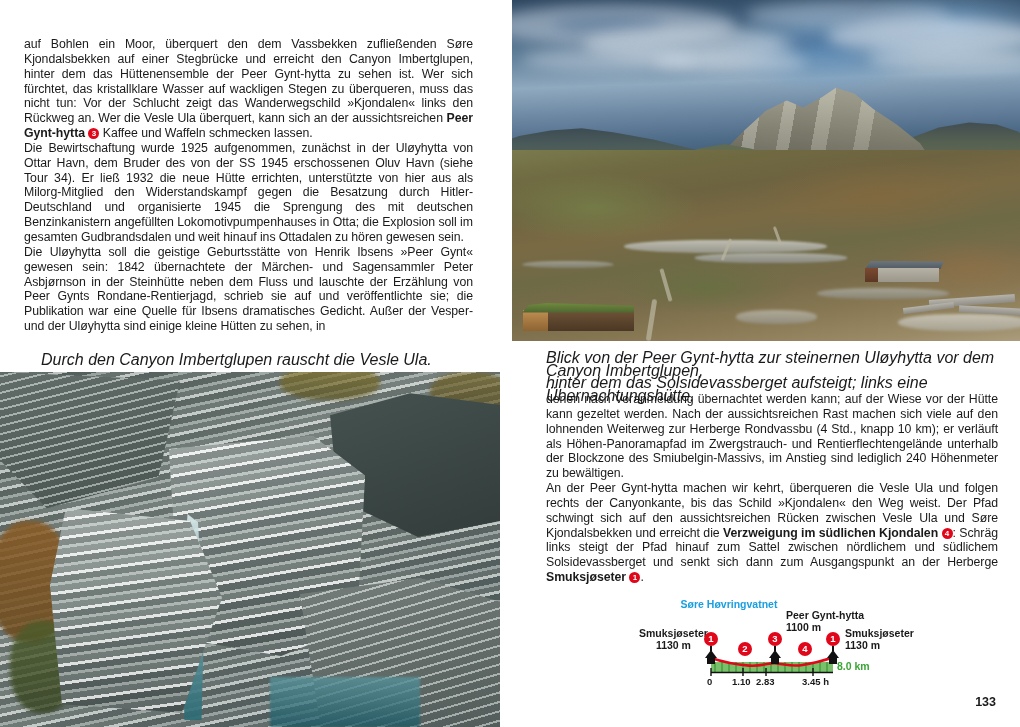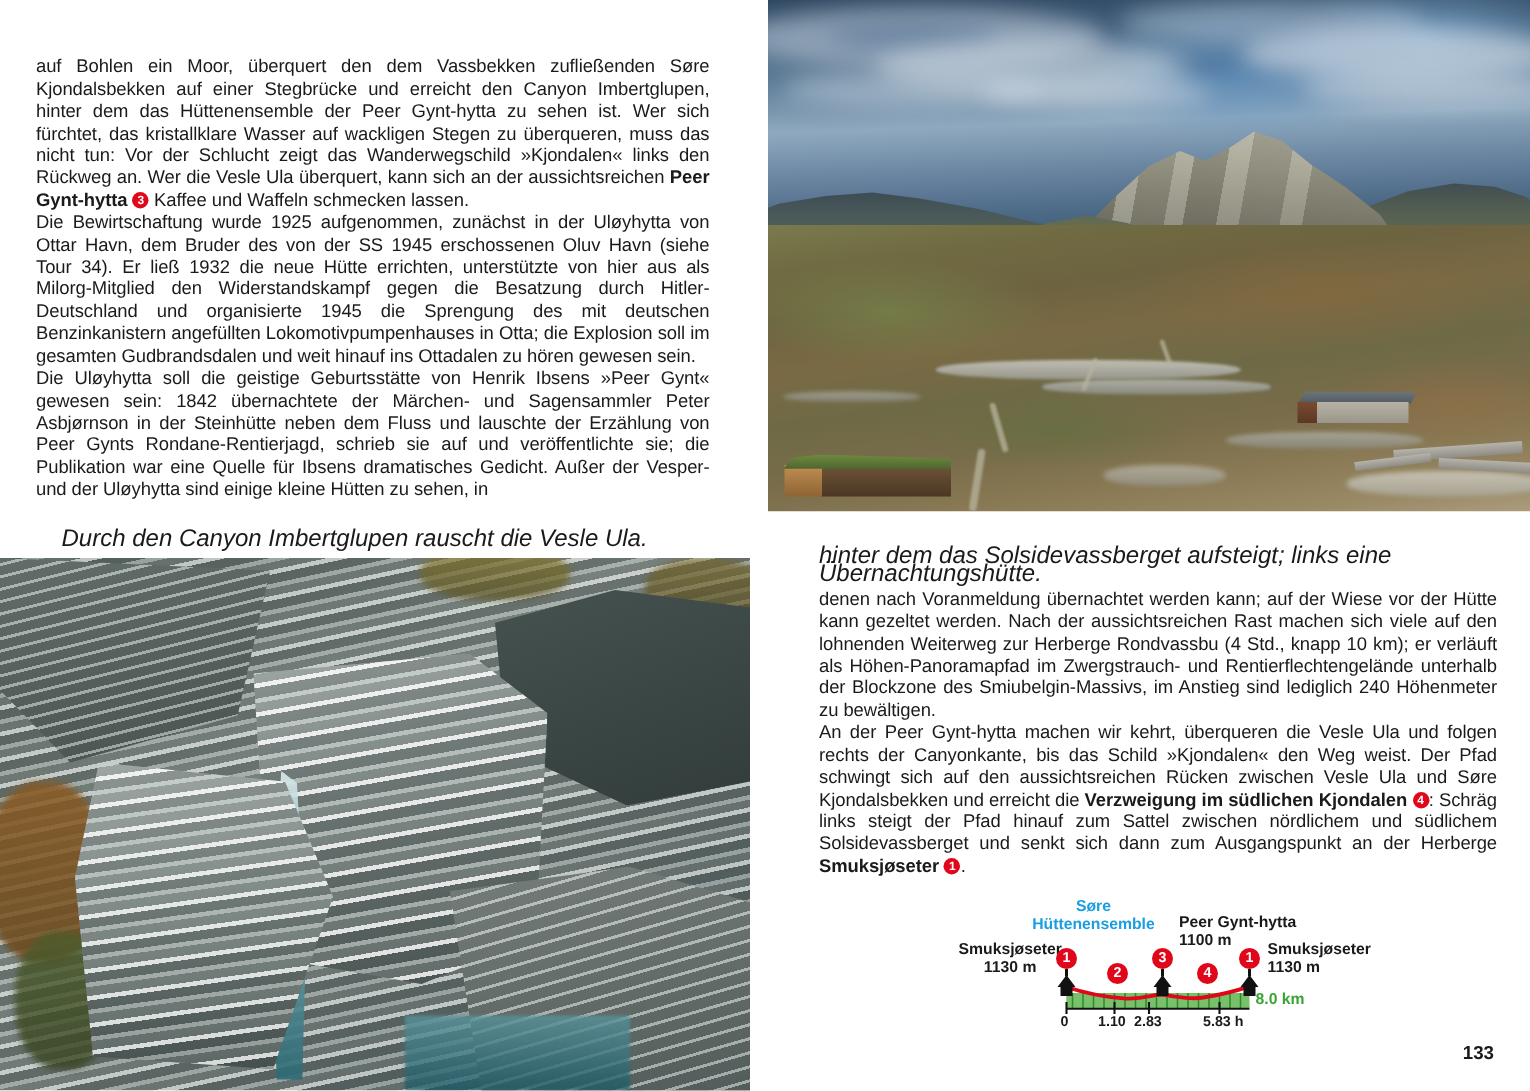--- a/index.html
+++ b/index.html
@@ -311,38 +311,38 @@
 
   <div class="col-left-text">
     <p class="para"><span>auf Bohlen ein Moor, überquert den dem Vassbekken zufließenden Søre Kjondalsbekken auf einer Stegbrücke und erreicht den Canyon Imbertglupen, hinter dem das Hüttenensemble der Peer Gynt-hytta zu sehen ist. Wer sich fürchtet, das kristallklare Wasser auf wackligen Stegen zu überqueren, muss das nicht tun: Vor der Schlucht zeigt das Wanderwegschild »Kjondalen« links den Rückweg an. Wer die Vesle Ula überquert, kann sich an der aussichtsreichen </span><span class="b">Peer Gynt-hytta</span> <span class="num">3</span><span> Kaffee und Waffeln schmecken lassen.</span></p>
     <p class="para">Die Bewirtschaftung wurde 1925 aufgenommen, zunächst in der Uløyhytta von Ottar Havn, dem Bruder des von der SS 1945 erschossenen Oluv Havn (siehe Tour 34). Er ließ 1932 die neue Hütte errichten, unterstützte von hier aus als Milorg-Mitglied den Widerstandskampf gegen die Besatzung durch Hitler-Deutschland und organisierte 1945 die Sprengung des mit deutschen Benzinkanistern angefüllten Lokomotivpumpenhauses in Otta; die Explosion soll im gesamten Gudbrandsdalen und weit hinauf ins Ottadalen zu hören gewesen sein.</p>
     <p class="para">Die Uløyhytta soll die geistige Geburtsstätte von Henrik Ibsens »Peer Gynt« gewesen sein: 1842 übernachtete der Märchen- und Sagensammler Peter Asbjørnson in der Steinhütte neben dem Fluss und lauschte der Erzählung von Peer Gynts Rondane-Rentierjagd, schrieb sie auf und veröffentlichte sie; die Publikation war eine Quelle für Ibsens dramatisches Gedicht. Außer der Vesper- und der Uløyhytta sind einige kleine Hütten zu sehen, in</p>
   </div>
 
   <div class="caption" id="caption-left">Durch den Canyon Imbertglupen rauscht die Vesle Ula.</div>
 
   <div class="caption" id="caption-right">
-    <br>
+    <span>Blick von der Peer Gynt-hytta zur steinernen Uløyhytta vor dem Canyon Imbertglupen,</span><br>
     <span>hinter dem das Solsidevassberget aufsteigt; links eine Übernachtungshütte.</span>
   </div>
 
   <div class="col-right-text">
     <p class="para">denen nach Voranmeldung übernachtet werden kann; auf der Wiese vor der Hütte kann gezeltet werden. Nach der aussichtsreichen Rast machen sich viele auf den lohnenden Weiterweg zur Herberge Rondvassbu (4 Std., knapp 10 km); er verläuft als Höhen-Panoramapfad im Zwergstrauch- und Rentierflechtengelände unterhalb der Blockzone des Smiubelgin-Massivs, im Anstieg sind lediglich 240 Höhenmeter zu bewältigen.</p>
     <p class="para"><span>An der Peer Gynt-hytta machen wir kehrt, überqueren die Vesle Ula und folgen rechts der Canyonkante, bis das Schild »Kjondalen« den Weg weist. Der Pfad schwingt sich auf den aussichtsreichen Rücken zwischen Vesle Ula und Søre Kjondalsbekken und erreicht die </span><span class="b">Verzweigung im südlichen Kjondalen</span> <span class="num">4</span><span>: Schräg links steigt der Pfad hinauf zum Sattel zwischen nördlichem und südlichem Solsidevassberget und senkt sich dann zum Ausgangspunkt an der Herberge </span><span class="b">Smuksjøseter</span> <span class="num">1</span><span>.</span></p>
   </div>
 
   <div id="profile">
 
     <div class="pf-label" style="left:16px;top:36px;font-size:10.5px;">
       <span>Smuksjøseter</span><br>
       <span class="pf-sub" style="display:block;text-align:center;">1130 m</span>
     </div>
 
     <div class="pf-label blue" style="left:54px;top:7px;font-size:10.5px;text-align:center;width:104px;">
-      <span>Søre Hüttenensemble</span>
+      <span>Søre Høvringvatnet</span>
     </div>
 
     <div class="pf-label" style="left:163px;top:18px;font-size:10.5px;">
       <span>Peer Gynt-hytta</span><br>
       <span class="pf-sub">1100 m</span>
     </div>
 
     <div class="pf-label" style="left:222px;top:36px;font-size:10.5px;">
       <span>Smuksjøseter</span><br>
       <span class="pf-sub">1130 m</span>
@@ -397,18 +397,18 @@
     <div class="pf-marker" style="left:115px;top:50px;">2</div>
     <div class="pf-marker" style="left:145px;top:40px;">3</div>
     <div class="pf-marker" style="left:175px;top:50px;">4</div>
     <div class="pf-marker" style="left:203px;top:40px;">1</div>
 
     <div class="pf-dist" style="left:214px;top:68px;">8.0 km</div>
 
     <div class="pf-axislabel" style="left:84px;top:84px;">0</div>
     <div class="pf-axislabel" style="left:109px;top:84px;">1.10</div>
     <div class="pf-axislabel" style="left:133px;top:84px;">2.83</div>
-    <div class="pf-axislabel" style="left:179px;top:84px;">5.83 h</div>
+    <div class="pf-axislabel" style="left:179px;top:84px;">3.45 h</div>
   </div>
 
   <div id="page-number">133</div>
 
 </div>
 
 </body></html>

